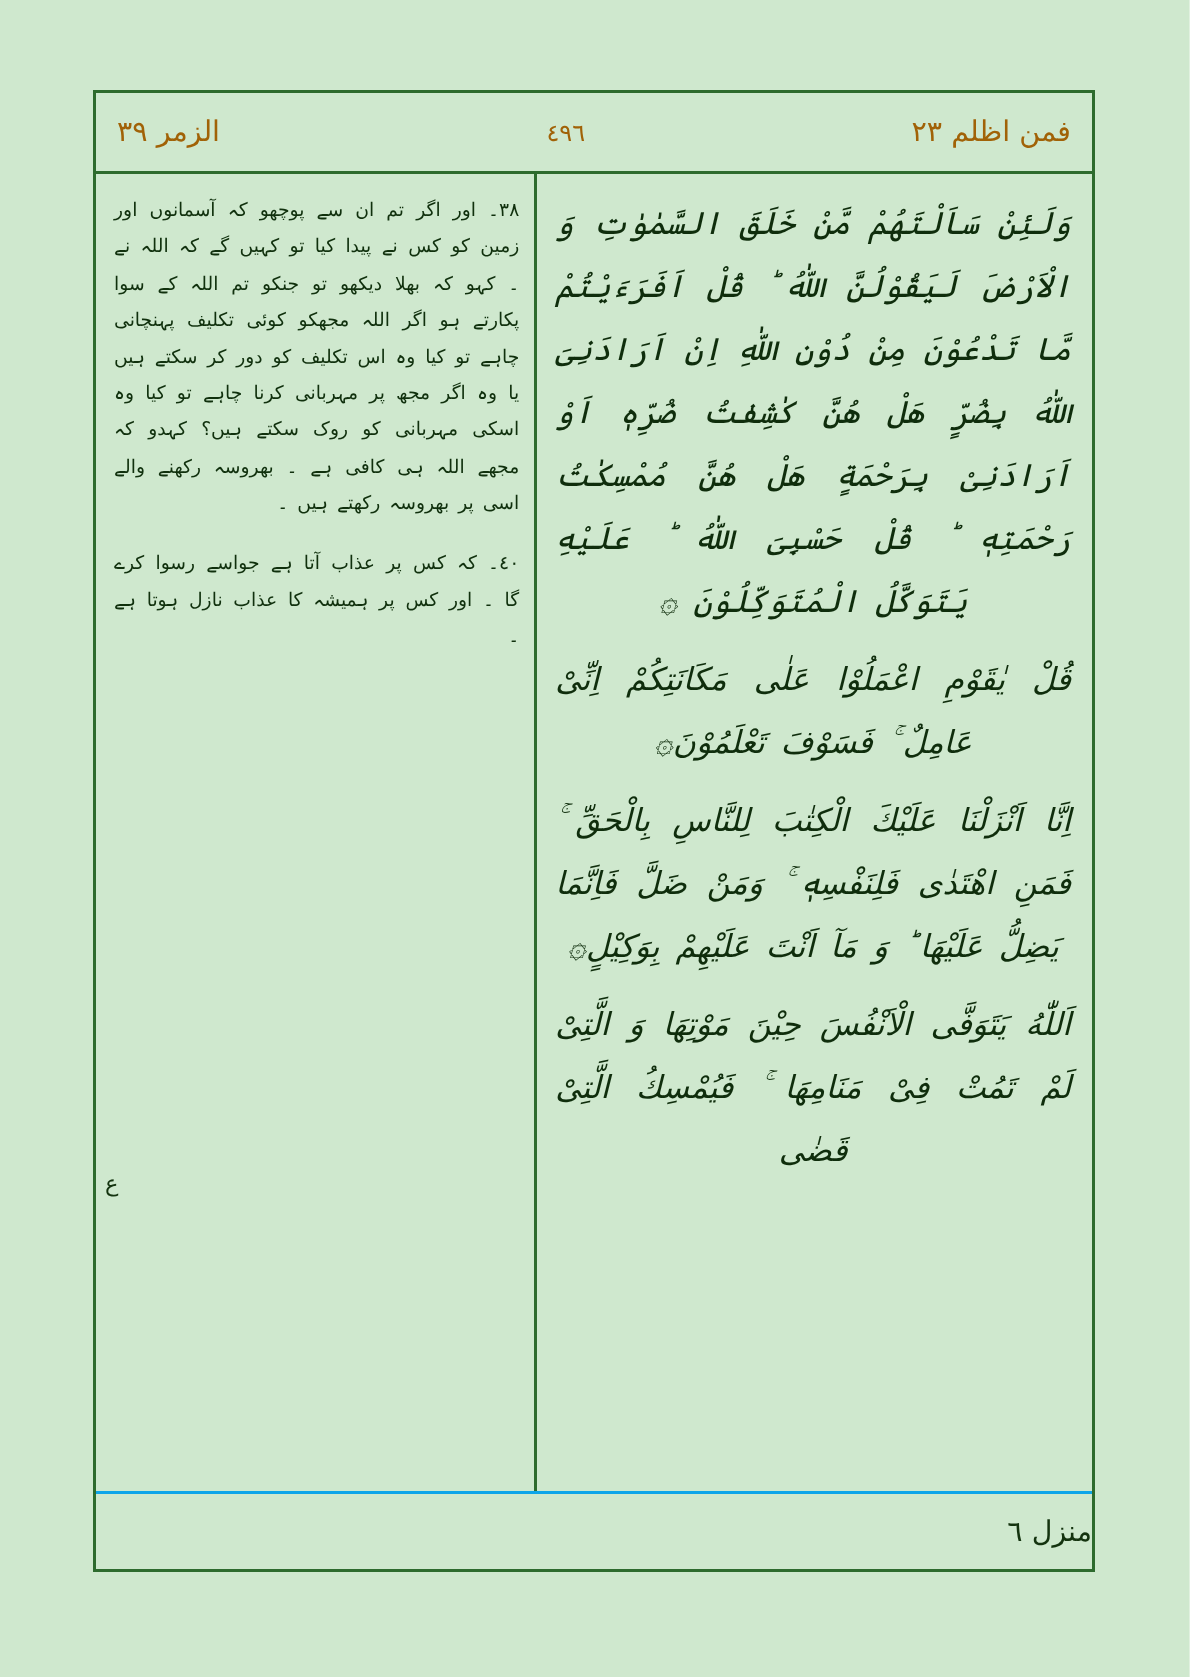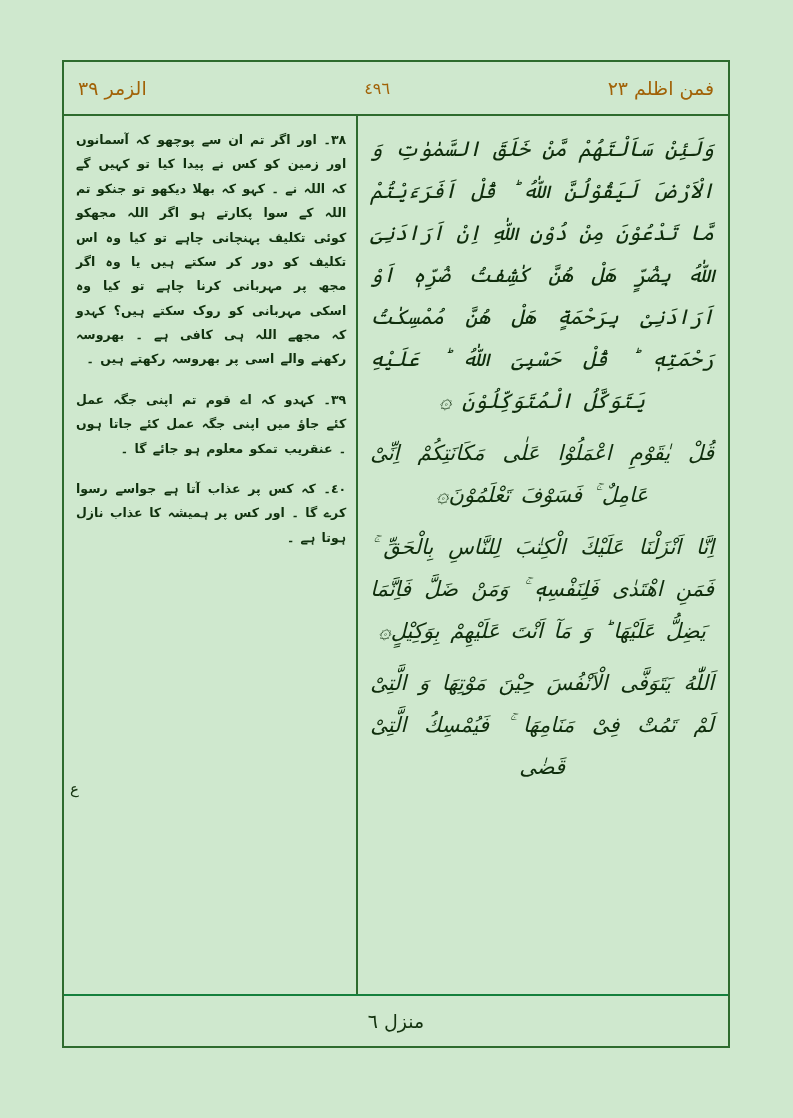--- a/index.html
+++ b/index.html
@@ -89,32 +89,30 @@
 
   .urdu-para {
     font-family: "DejaVu Sans", sans-serif;
     color: #10300d;
     font-size: 12.5px;
     line-height: 1.95;
     text-align: justify;
     text-align-last: right;
     margin: 0 0 16px 0;
     word-spacing: 2px;
-    font-weight: bold;
   }
   .urdu-para:last-child { margin-bottom: 0; }
 
   
   .footer {
     height: 52px;
-    border-top: 2px solid #15803d;
+    border-top: 2px solid #0ea5e9;
     box-sizing: border-box;
     display: flex;
     align-items: center;
-    justify-content: center;
     direction: rtl;
   }
   .footer .manzil {
     font-size: 19px;
     color: #14330f;
     letter-spacing: 0.5px;
   }
   
   .side-mark {
     position: absolute;
@@ -142,21 +140,20 @@
 
       <div class="col-arabic">
         <div class="ayah-block">وَلَئِنْ سَاَلْتَهُمْ مَّنْ خَلَقَ السَّمٰوٰتِ وَ الْاَرْضَ لَيَقُوْلُنَّ اللّٰهُ ؕ قُلْ اَفَرَءَيْتُمْ مَّا تَدْعُوْنَ مِنْ دُوْنِ اللّٰهِ اِنْ اَرَادَنِیَ اللّٰهُ بِضُرٍّ هَلْ هُنَّ كٰشِفٰتُ ضُرِّهٖ اَوْ اَرَادَنِیْ بِرَحْمَةٍ هَلْ هُنَّ مُمْسِكٰتُ رَحْمَتِهٖ ؕ قُلْ حَسْبِیَ اللّٰهُ ؕ عَلَيْهِ يَتَوَكَّلُ الْمُتَوَكِّلُوْنَ ۞</div>
         <div class="ayah-block">قُلْ يٰقَوْمِ اعْمَلُوْا عَلٰی مَكَانَتِكُمْ اِنِّیْ عَامِلٌ ۚ فَسَوْفَ تَعْلَمُوْنَ۞</div>
         <div class="ayah-block">اِنَّا اَنْزَلْنَا عَلَيْكَ الْكِتٰبَ لِلنَّاسِ بِالْحَقِّ ۚ فَمَنِ اهْتَدٰی فَلِنَفْسِهٖ ۚ وَمَنْ ضَلَّ فَاِنَّمَا يَضِلُّ عَلَيْهَا ؕ وَ مَآ اَنْتَ عَلَيْهِمْ بِوَكِيْلٍ۞</div>
         <div class="ayah-block">اَللّٰهُ يَتَوَفَّی الْاَنْفُسَ حِيْنَ مَوْتِهَا وَ الَّتِیْ لَمْ تَمُتْ فِیْ مَنَامِهَا ۚ فَيُمْسِكُ الَّتِیْ قَضٰی</div>
       </div>
 
       <div class="col-urdu">
         <p class="urdu-para">٣٨۔ اور اگر تم ان سے پوچھو کہ آسمانوں اور زمین کو کس نے پیدا کیا تو کہیں گے کہ اللہ نے ۔ کہو کہ بھلا دیکھو تو جنکو تم اللہ کے سوا پکارتے ہو اگر اللہ مجھکو کوئی تکلیف پہنچانی چاہے تو کیا وہ اس تکلیف کو دور کر سکتے ہیں یا وہ اگر مجھ پر مہربانی کرنا چاہے تو کیا وہ اسکی مہربانی کو روک سکتے ہیں؟ کہدو کہ مجھے اللہ ہی کافی ہے ۔ بھروسہ رکھنے والے اسی پر بھروسہ رکھتے ہیں ۔</p>
-        <p class="urdu-para">٣٩۔ کہدو کہ اے قوم تم اپنی جگہ عمل کئے جاؤ میں اپنی جگہ عمل کئے جاتا ہوں ۔ عنقریب تمکو معلوم ہو جائے گا ۔</p>
         <p class="urdu-para">٤٠۔ کہ کس پر عذاب آتا ہے جواسے رسوا کرے گا ۔ اور کس پر ہمیشہ کا عذاب نازل ہوتا ہے ۔</p>
       </div>
 
     </div>
 
     <div class="footer">
       <div class="manzil">منزل ٦</div>
     </div>
 
     <div class="side-mark mark-ain">ع</div>

